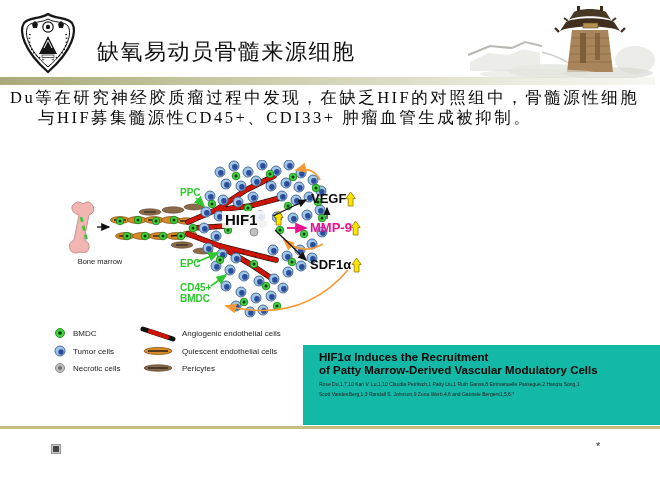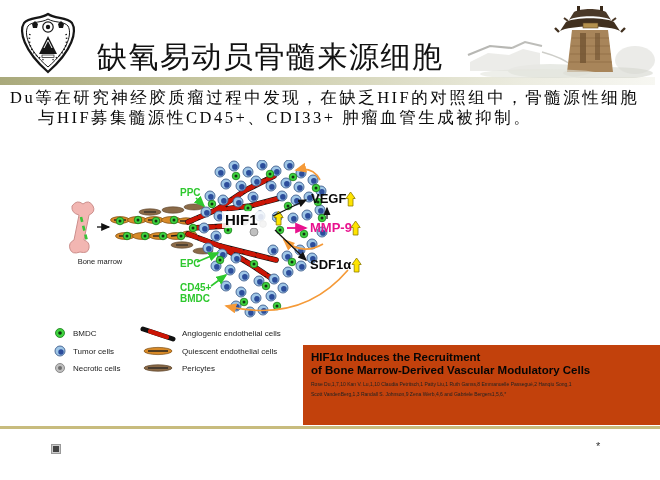--- a/index.html
+++ b/index.html
@@ -4,37 +4,37 @@
 <style>
   html,body{margin:0;padding:0;background:#888;}
   .slide{
     position:relative;width:660px;height:480px;background:#ffffff;
     overflow:hidden;font-family:"Liberation Sans",sans-serif;
   }
   .abs{position:absolute;}
   
   .slide-title{
     left:97px;top:37px;font-family:"Liberation Serif","DejaVu Serif",serif;
-    font-size:30px;letter-spacing:1.5px;color:#111;white-space:nowrap;
+    font-size:22px;letter-spacing:1.5px;color:#111;white-space:nowrap;
   }
   .divider-bar{
     left:0;top:77px;width:655px;height:8px;
     background:linear-gradient(to right,#a9a97b 0%,#c9c9a4 35%,#ecece0 80%,#f7f7f2 100%);
   }
   
   .body-text{
     left:10px;top:88px;width:645px;color:#0a0a0a;
     font-family:"Liberation Serif","DejaVu Serif",serif;
     font-size:16.5px;line-height:19.5px;letter-spacing:2.5px;
   }
   .body-text .cont{margin-left:28px;}
   
   .paper-box{
-    left:303px;top:345px;width:357px;height:80px;background:#c2410c;
-    box-sizing:border-box;padding:6px 0 0 8px;color:#060606;
+    left:303px;top:345px;width:357px;height:80px;background:#14b8a6;
+    box-sizing:border-box;padding:6px 0 0 16px;color:#060606;
   }
   .paper-box .t{font-weight:bold;font-size:11.5px;line-height:13px;white-space:nowrap;}
   .paper-box .a{font-size:5px;line-height:6px;margin-top:4px;color:#222;white-space:nowrap;}
   .bottom-rule{left:0;top:426px;width:660px;height:3px;background:#c8bc7e;}
   
   .foot-left{left:51px;top:444px;width:8px;height:8px;border:1px solid #9a9a9a;background:#444;box-shadow:inset 0 0 0 1px #ccc;}
   .foot-right{left:596px;top:440px;font-size:11px;color:#333;}
   svg text{font-family:"Liberation Sans",sans-serif;}
 </style>
 </head>
@@ -323,21 +323,21 @@
     <text x="142" y="32" font-size="8" fill="#222">Quiescent endothelial cells</text>
     <g>
       <ellipse cx="118" cy="46" rx="14" ry="3.2" fill="#8a6a48" stroke="#5a4228" stroke-width="0.7"></ellipse>
       <line x1="108" y1="46" x2="128" y2="46" stroke="#222" stroke-width="1.3"></line>
     </g>
     <text x="142" y="49" font-size="8" fill="#222">Pericytes</text>
   </svg>
 
   <div class="abs paper-box">
     <div class="t">HIF1α Induces the Recruitment</div>
-    <div class="t">of Bone Marrow-Derived Vascular Modulatory Cells</div>
+    <div class="t">of Patty Marrow-Derived Vascular Modulatory Cells</div>
     <div class="a">Rose Du,1,7,10 Kan V. Lu,1,10 Claudia Petritsch,1 Patty Liu,1 Ruth Ganss,8 Emmanuelle Passegué,2 Hanqiu Song,1</div>
     <div class="a">Scott VandenBerg,1,3 Randall S. Johnson,9 Zena Werb,4,6 and Gabriele Bergers1,5,6,*</div>
   </div>
 
   <div class="abs bottom-rule"></div>
 
   <div class="abs foot-left" title="*"></div>
   <div class="abs foot-right">*</div>
 
 </div>

